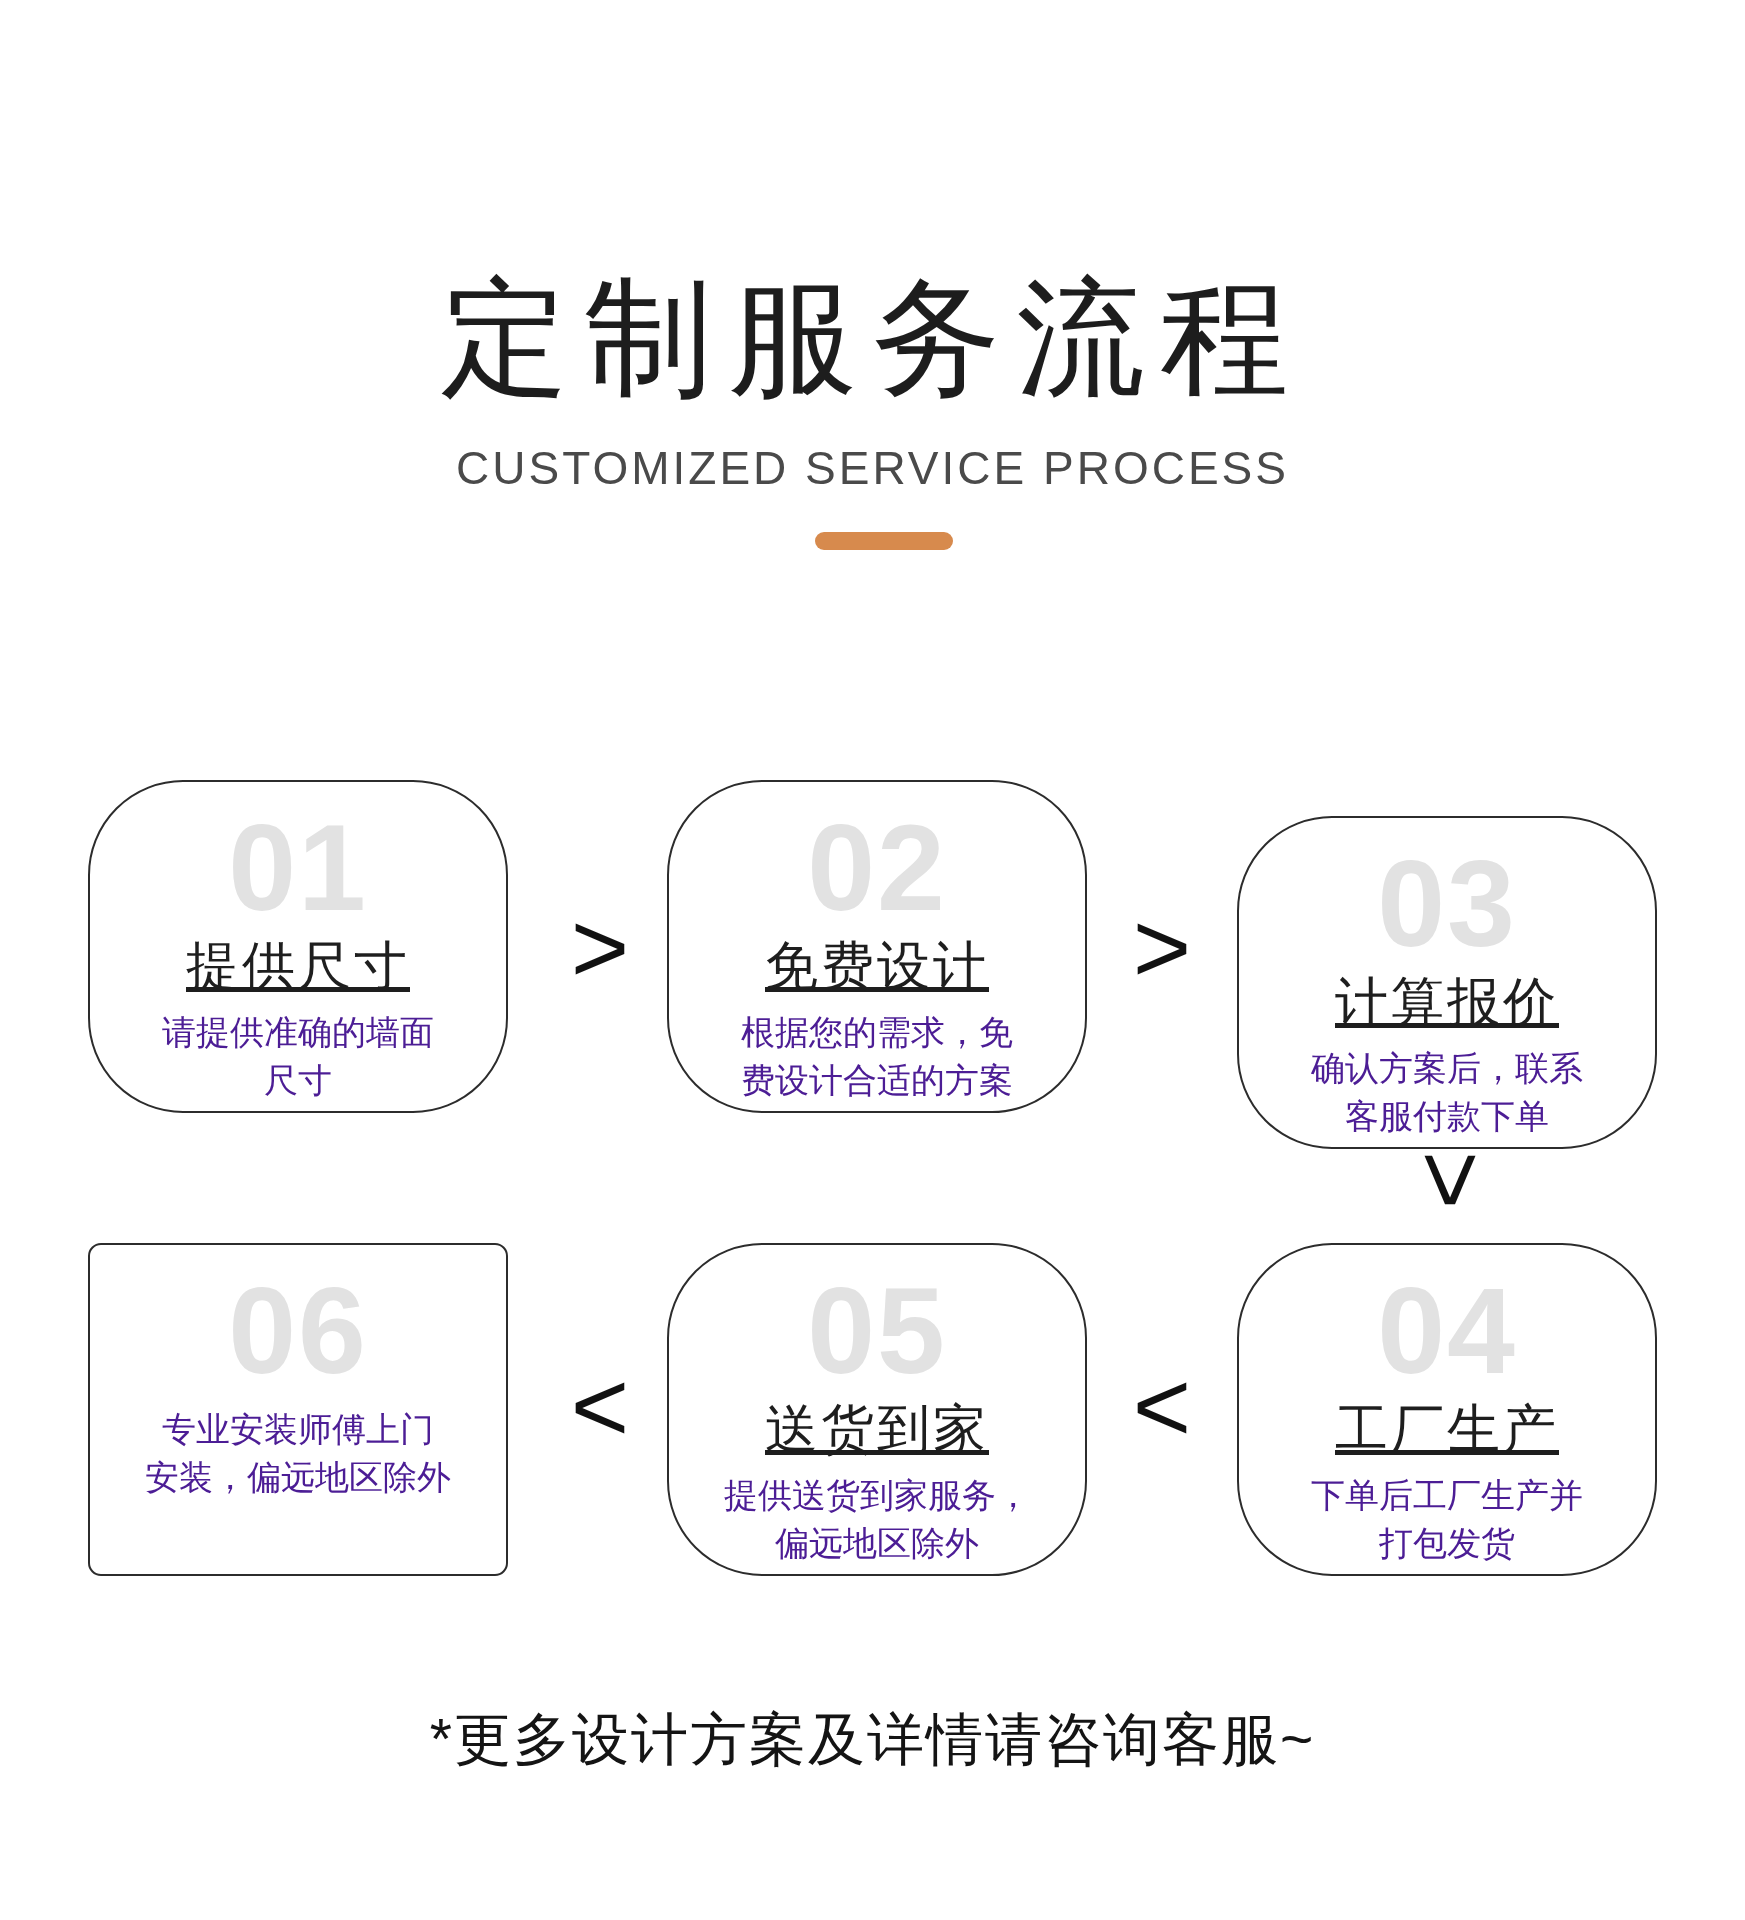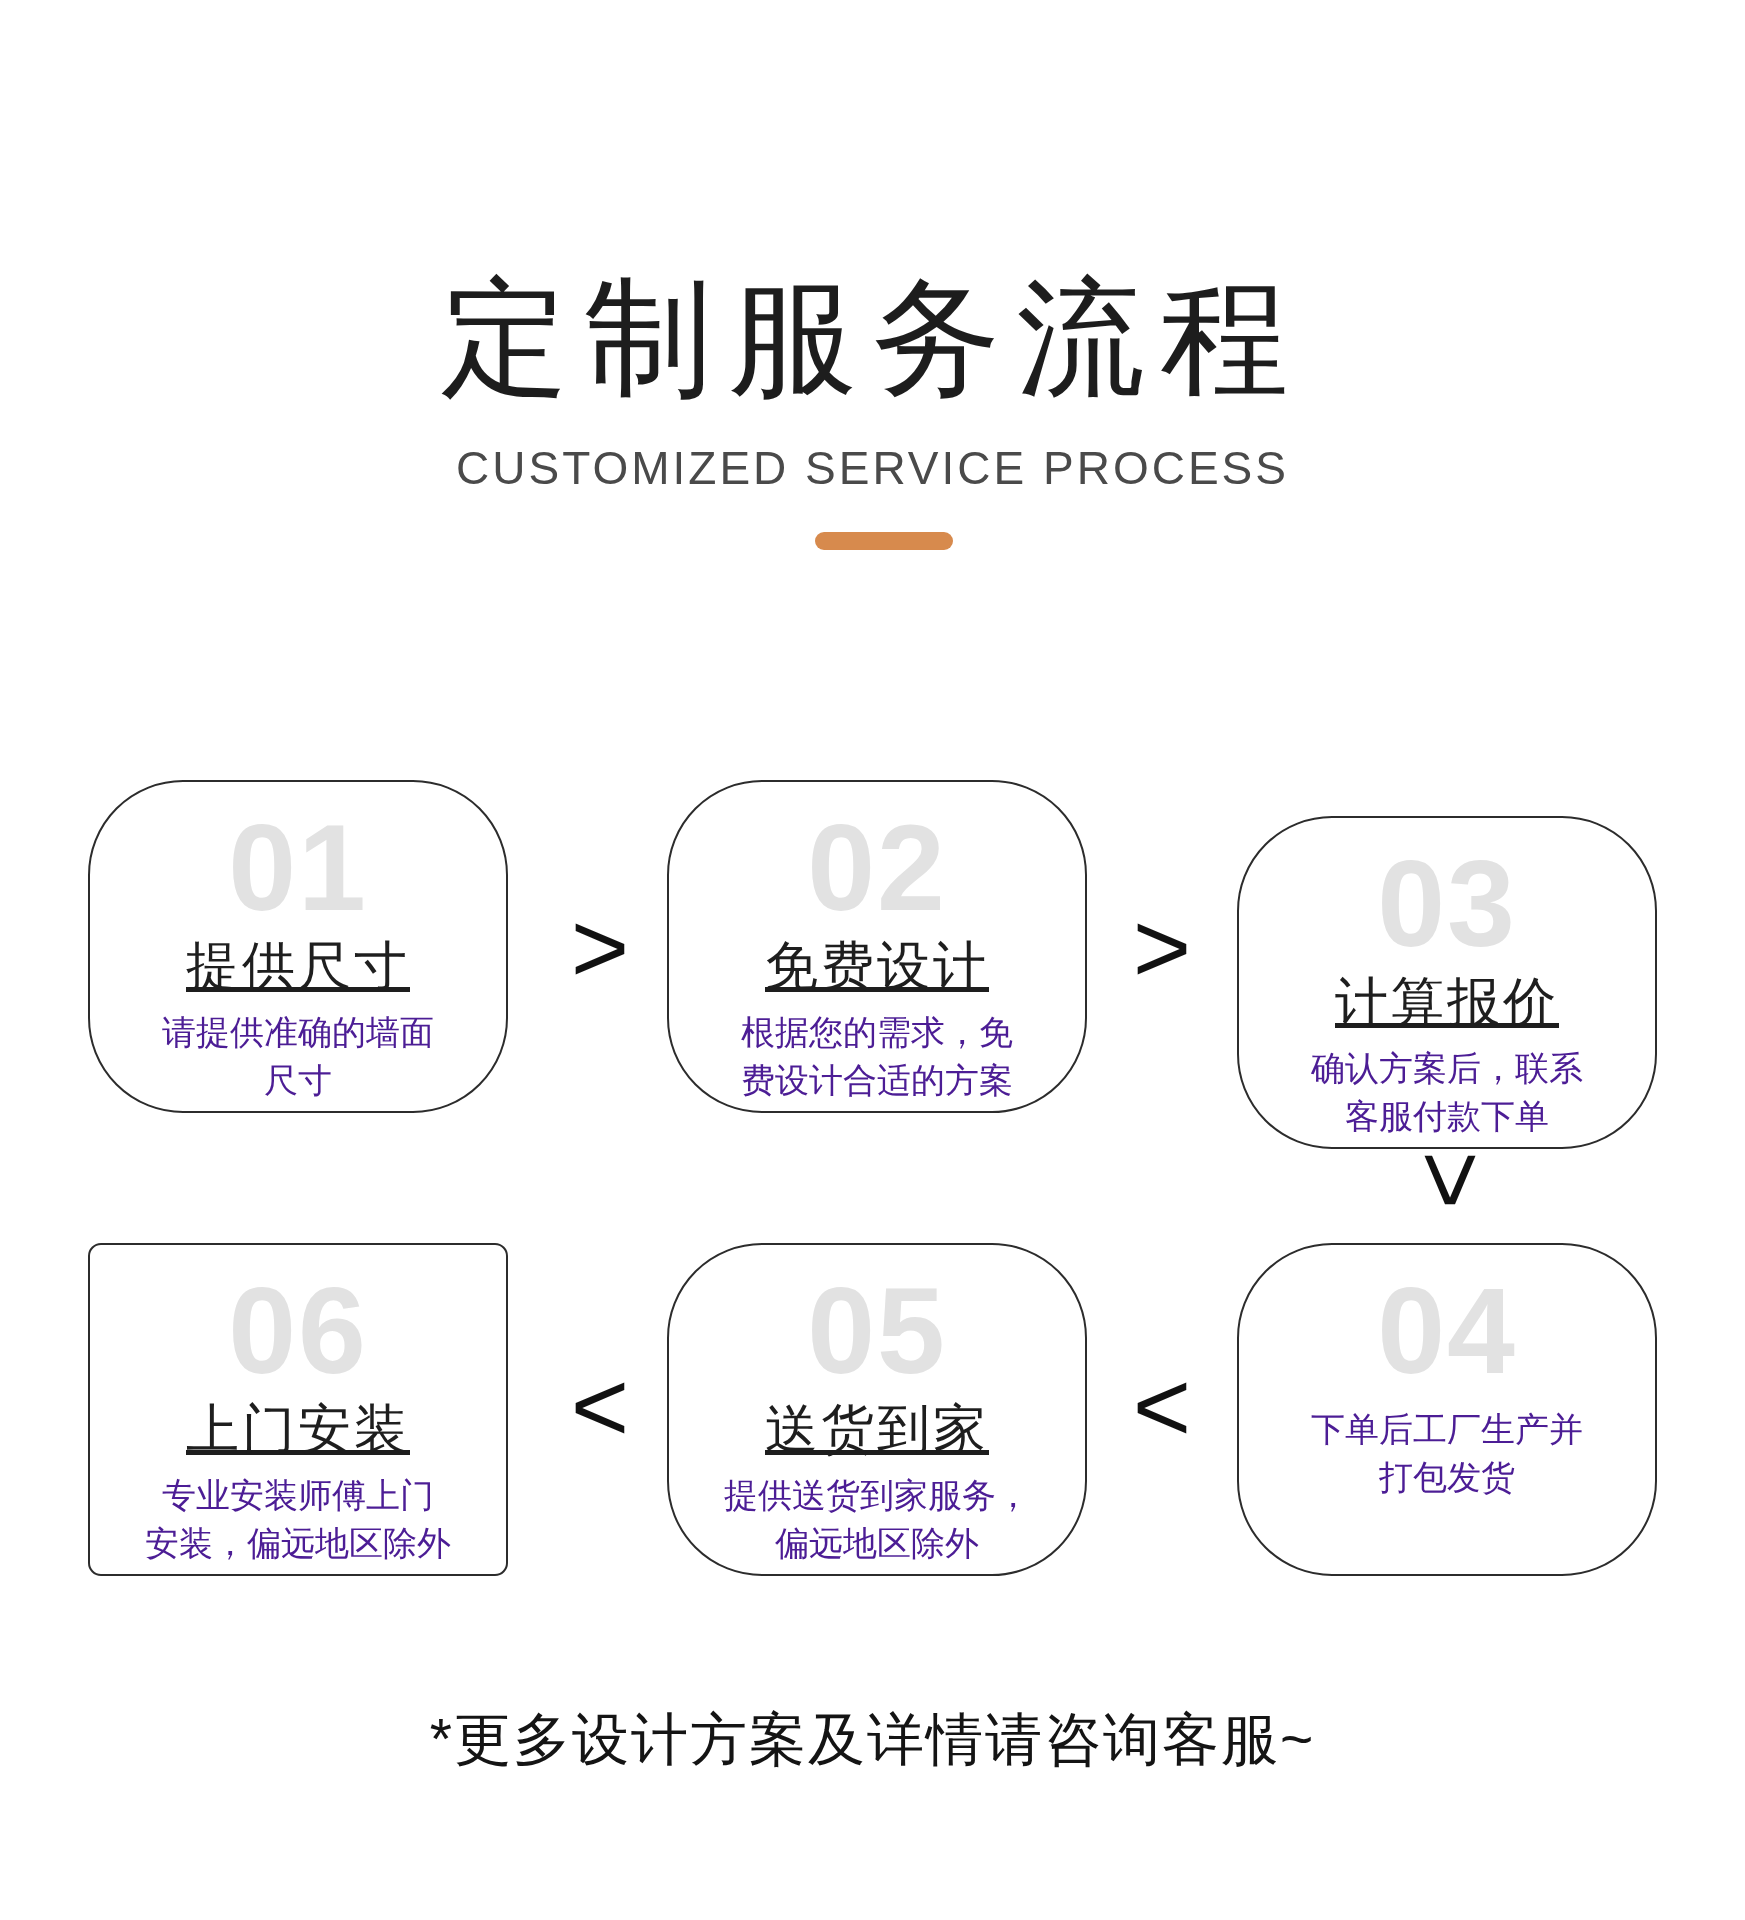--- a/index.html
+++ b/index.html
@@ -157,21 +157,20 @@
     <p class="step-desc">确认方案后，联系
 客服付款下单</p>
   </section>
 
   <div class="arrow pos-a-down">
     <span class="rot90">&gt;</span>
   </div>
 
   <section class="card pos-r2c1">
     <div class="step-num">06</div>
-    <h2 class="step-title">上门安装</h2>
     <p class="step-desc">专业安装师傅上门
 安装，偏远地区除外</p>
   </section>
 
   <div class="arrow pos-a-r2g1">
     <span>&lt;</span>
   </div>
 
   <section class="card pos-r2c2">
     <div class="step-num">05</div>
@@ -179,19 +178,20 @@
     <p class="step-desc">提供送货到家服务，
 偏远地区除外</p>
   </section>
 
   <div class="arrow pos-a-r2g2">
     <span>&lt;</span>
   </div>
 
   <section class="card pos-r2c3">
     <div class="step-num">04</div>
+    <h2 class="step-title">工厂生产</h2>
     <p class="step-desc">下单后工厂生产并
 打包发货</p>
   </section>
 
   <div class="footer-note">*更多设计方案及详情请咨询客服~</div>
 
 </div>
 
 </body></html>

